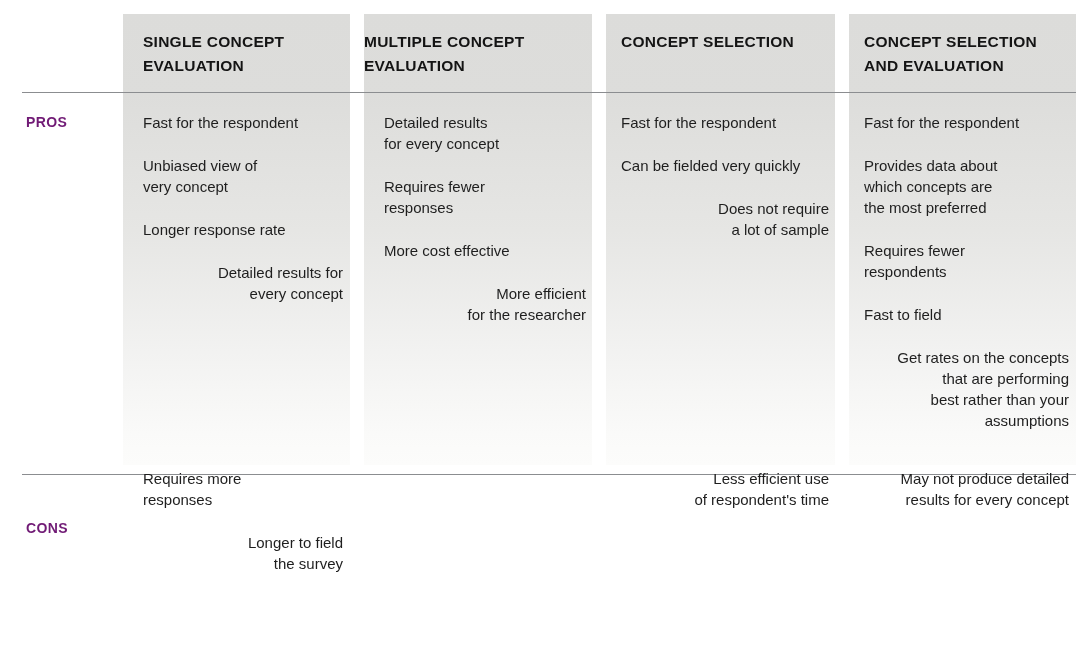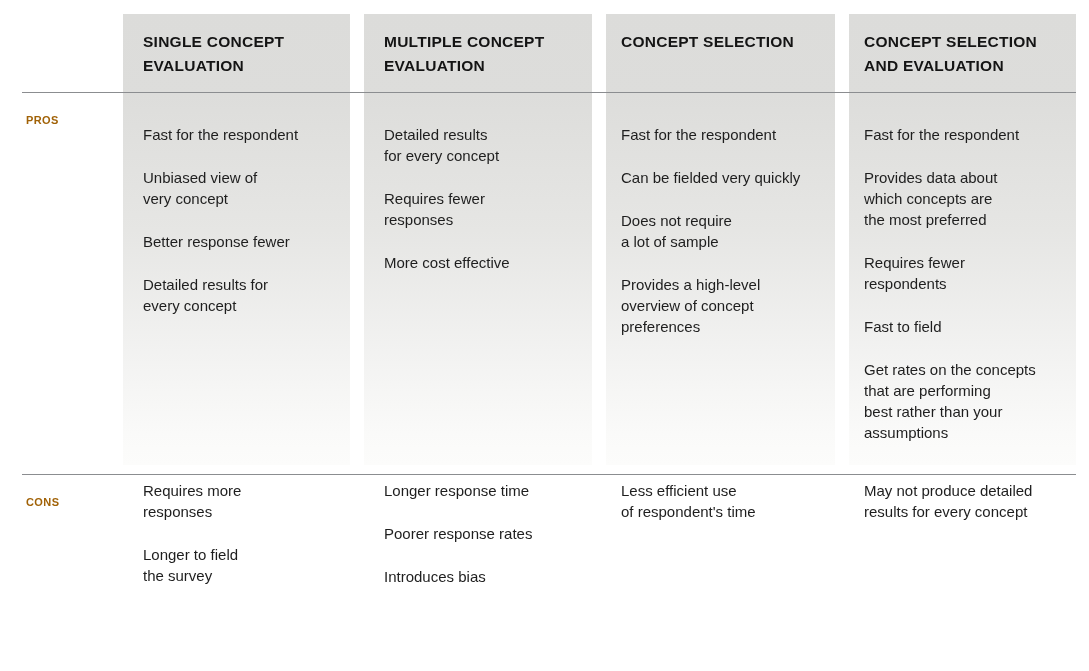--- a/index.html
+++ b/index.html
@@ -58,50 +58,49 @@
     top: 30px;
     font-size: 15.5px;
     font-weight: bold;
     letter-spacing: 0.25px;
     line-height: 24px;
     text-transform: uppercase;
     color: #141414;
     white-space: pre-line;
   }
   .col-header.c1 { left: 143px; width: 200px; }
-  .col-header.c2 { left: 384px; width: 200px; }
+  .col-header.c2 { left: 364px; width: 200px; }
   .col-header.c3 { left: 621px; width: 205px; }
   .col-header.c4 { left: 864px; width: 205px; }
 
   
   .row-label {
     position: absolute;
     left: 26px;
-    font-size: 11px;
+    font-size: 14px;
     font-weight: bold;
     letter-spacing: 0.4px;
     text-transform: uppercase;
-    color: #a16207;
+    color: #701a75;
   }
   .row-label.pros { top: 114px; }
-  .row-label.cons { top: 496px; }
+  .row-label.cons { top: 520px; }
 
   
   .cell {
     position: absolute;
     font-size: 15px;
     line-height: 21px;
     color: #1e1e1e;
-    margin-top: 12px;
   }
   .cell .item {
     margin-bottom: 22px;
     white-space: pre-line;
   }
-  .cell .item:last-child { margin-bottom: 0; }
+  .cell .item:last-child { margin-bottom: 0; text-align: right; }
 
   .cell.r1 { top: 112px; }
   .cell.r2 { top: 468px; }
 
   .cell.k1 { left: 143px; width: 200px; }
   .cell.k2 { left: 384px; width: 202px; }
   .cell.k3 { left: 621px; width: 208px; }
   .cell.k4 { left: 864px; width: 205px; }
 </style>
 </head>
@@ -127,41 +126,40 @@
   <div class="hrule top"></div>
   <div class="hrule bottom"></div>
 
   <div class="row-label pros">PROS</div>
   <div class="row-label cons">CONS</div>
 
   <div class="cell r1 k1">
     <div class="item">Fast for the respondent</div>
     <div class="item">Unbiased view of
 very concept</div>
-    <div class="item">Better response fewer</div>
+    <div class="item">Longer response rate</div>
     <div class="item">Detailed results for
 every concept</div>
   </div>
 
   <div class="cell r1 k2">
     <div class="item">Detailed results
 for every concept</div>
     <div class="item">Requires fewer
 responses</div>
     <div class="item">More cost effective</div>
+    <div class="item">More efficient
+for the researcher</div>
   </div>
 
   <div class="cell r1 k3">
     <div class="item">Fast for the respondent</div>
     <div class="item">Can be fielded very quickly</div>
     <div class="item">Does not require
 a lot of sample</div>
-    <div class="item">Provides a high-level
-overview of concept
-preferences</div>
   </div>
 
   <div class="cell r1 k4">
     <div class="item">Fast for the respondent</div>
     <div class="item">Provides data about
 which concepts are
 the most preferred</div>
     <div class="item">Requires fewer
 respondents</div>
     <div class="item">Fast to field</div>
@@ -171,26 +169,20 @@
 assumptions</div>
   </div>
 
   <div class="cell r2 k1">
     <div class="item">Requires more
 responses</div>
     <div class="item">Longer to field
 the survey</div>
   </div>
 
-  <div class="cell r2 k2">
-    <div class="item">Longer response time</div>
-    <div class="item">Poorer response rates</div>
-    <div class="item">Introduces bias
-to other concepts</div>
-  </div>
 
   <div class="cell r2 k3">
     <div class="item">Less efficient use
 of respondent's time</div>
   </div>
 
   <div class="cell r2 k4">
     <div class="item">May not produce detailed
 results for every concept</div>
   </div>

